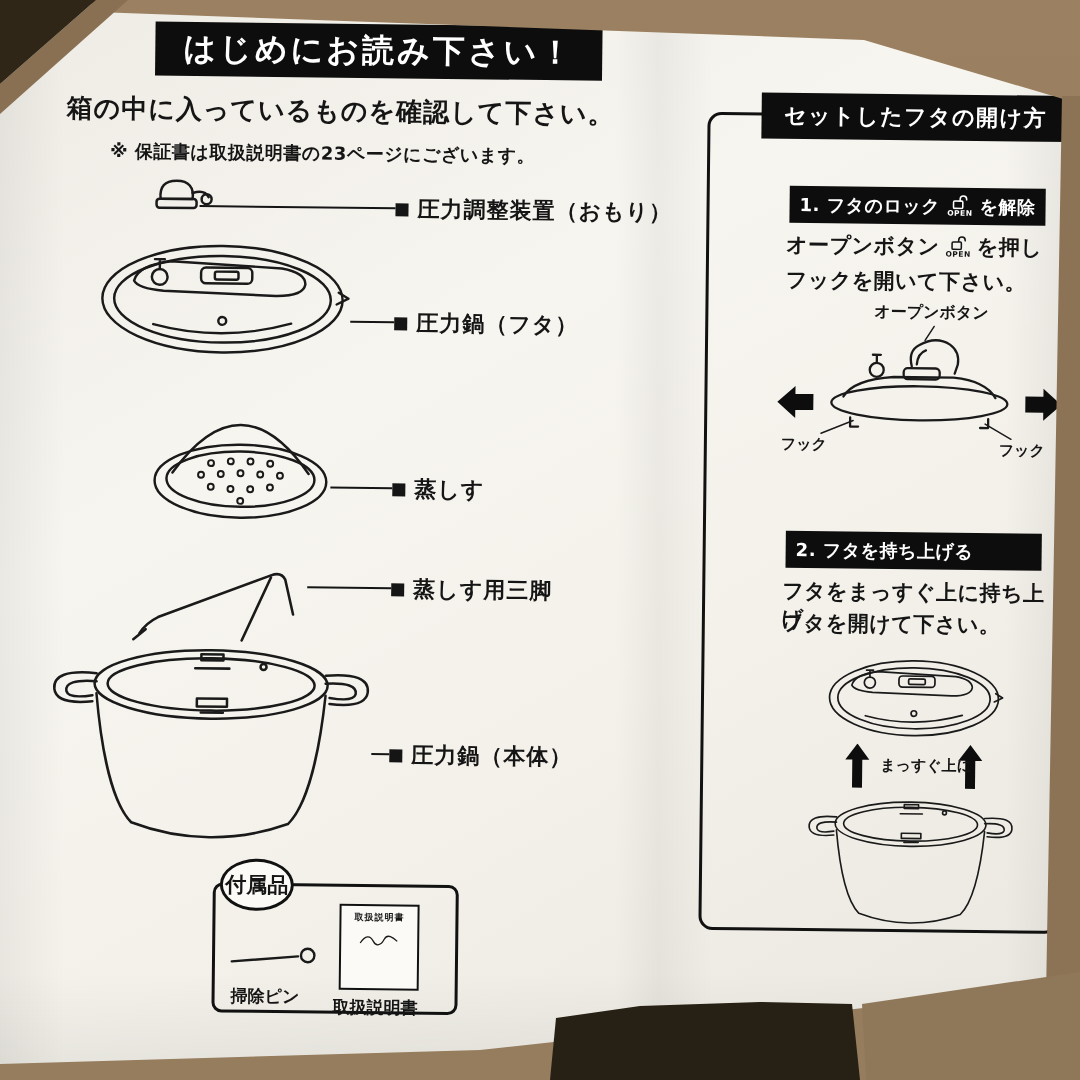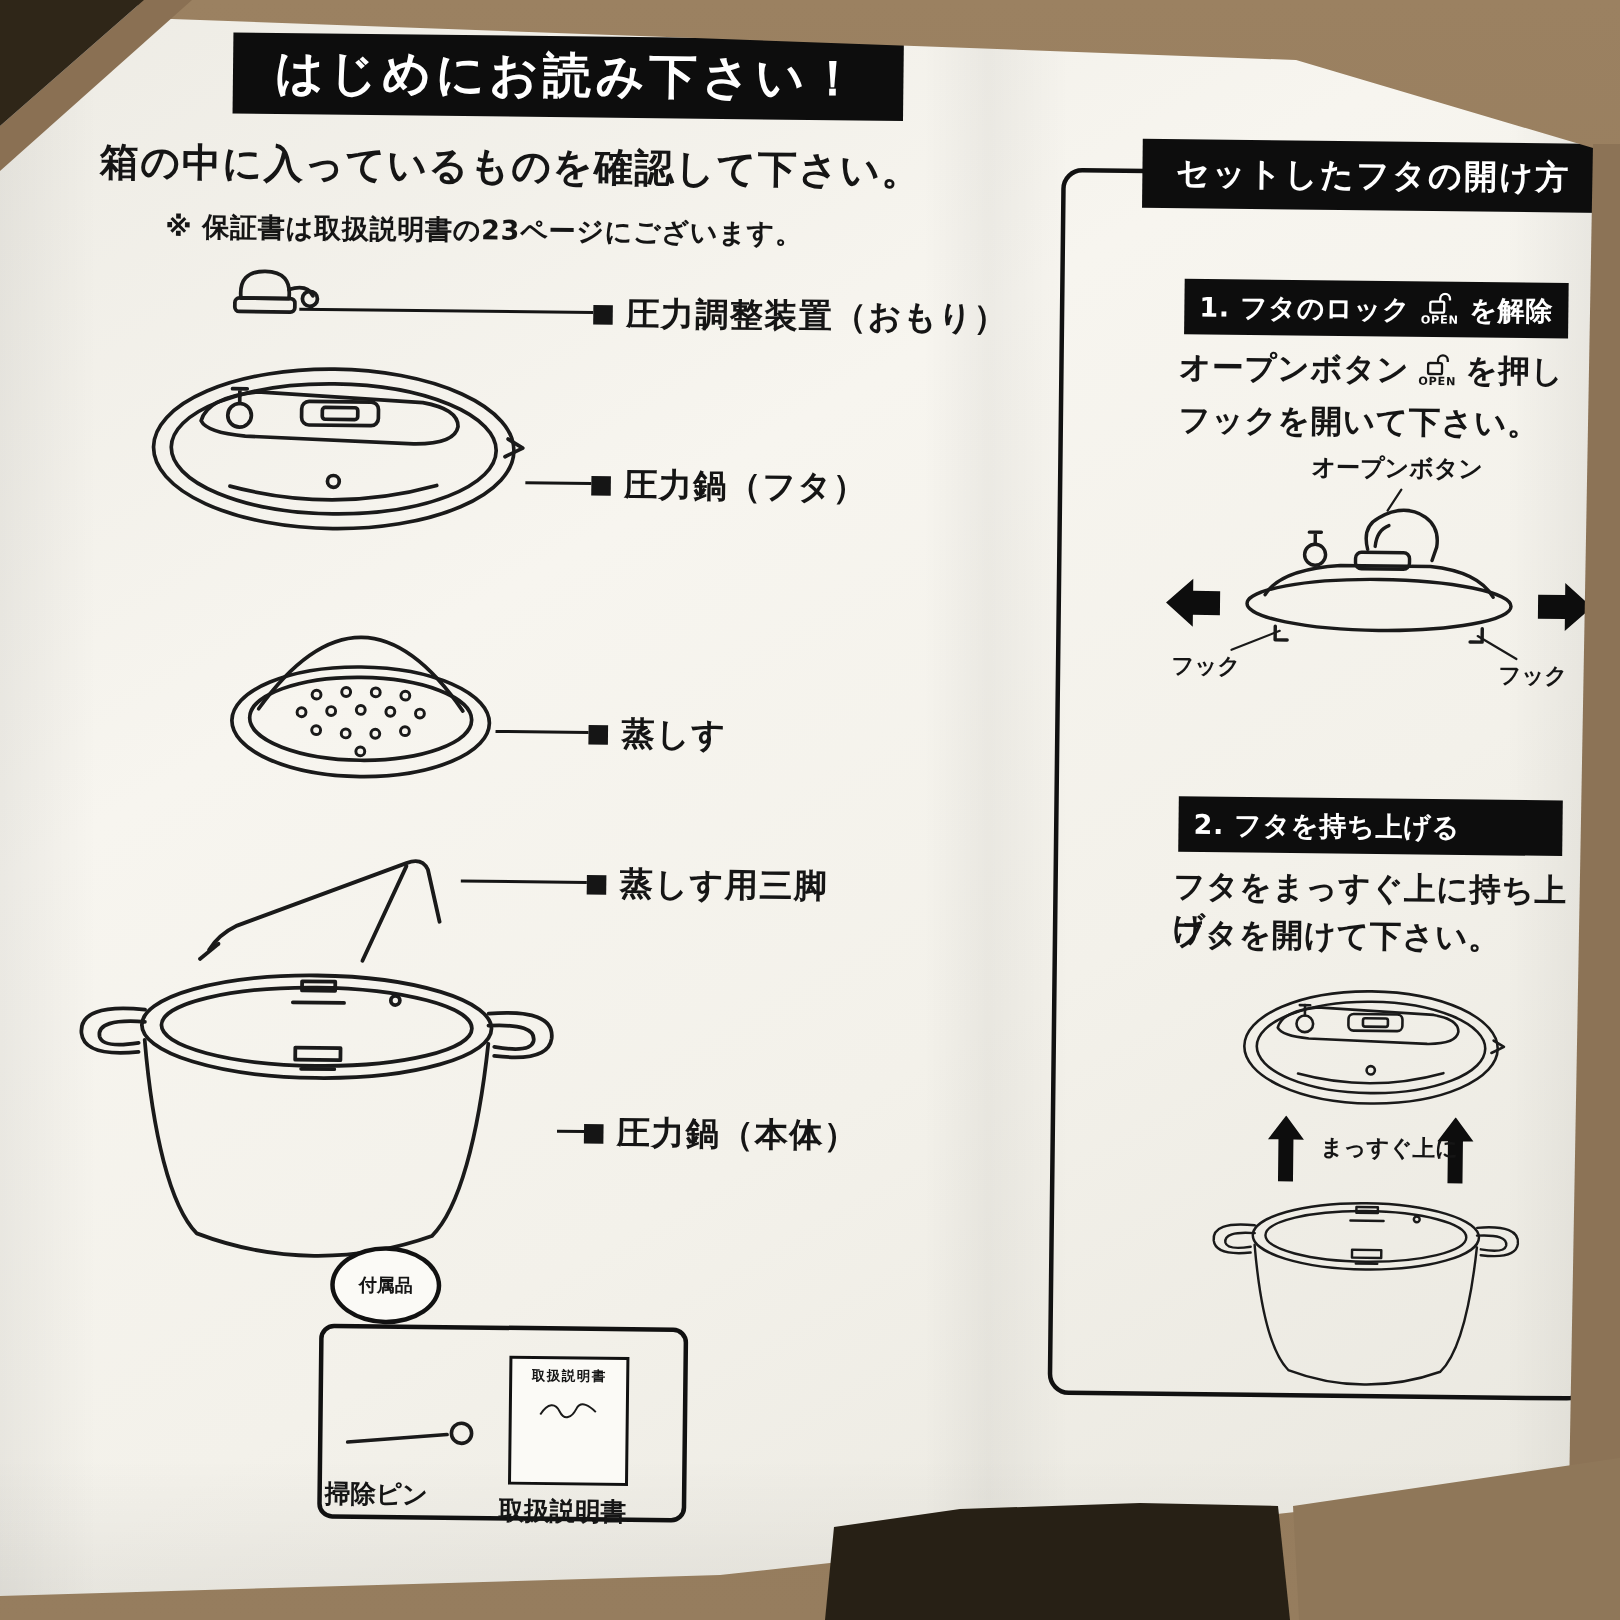--- a/index.html
+++ b/index.html
@@ -46,23 +46,23 @@
   .item { position:absolute; display:flex; align-items:center; gap:9px;
           font-size:22px; font-weight:bold; letter-spacing:1px; }
   .sq { width:13px; height:13px; background:#151515; flex:none; }
   .lead { position:absolute; border-top:2px solid #151515; height:0; }
 
   .drawing { position:absolute; }
   .drawing svg { display:block; width:100%; height:100%; }
 
   
   .acc-box { left:217px; top:886px; width:246px; height:130px; border:3px solid #111; border-radius:10px; }
-  .acc-badge { left:224px; top:834px; width:74px; height:52px; border:3px solid #111; border-radius:50%;
+  .acc-badge { left:224px; top:862px; width:74px; height:52px; border:3px solid #111; border-radius:50%;
                background:#fbfaf6; display:flex; align-items:center; justify-content:center;
-               font-size:12px; font-weight:bold; }
+               font-size:21px; font-weight:bold; }
   .acc-label { position:absolute; font-size:17px; font-weight:bold; }
   .manual { left:344px; top:906px; width:80px; height:86px; border:2px solid #111; background:#fbfaf6;
             display:flex; flex-direction:column; align-items:center; padding-top:5px; gap:8px; }
   .manual .cover-title { font-size:9px; font-weight:bold; letter-spacing:1px; }
 
   
   .panel { left:703px; top:110px; width:360px; height:818px; border:3.5px solid #111; border-radius:14px; }
   .panel-title { left:757px; top:90px; width:308px; height:46px; background:#0d0d0d; color:#fff;
                  display:flex; align-items:center; justify-content:center;
                  font-size:22px; font-weight:bold; letter-spacing:1.5px; }
@@ -232,21 +232,21 @@
       <span>圧力鍋（本体）</span>
     </div>
 
     <div class="abs acc-box"></div>
     <div class="abs acc-badge">付属品</div>
     <div class="drawing" style="left:232px;top:948px;width:96px;height:26px">
         <svg viewBox="0 0 100 26">
           <use href="#sym-pin"></use>
         </svg>
       </div>
-    <div class="acc-label" style="left:222px;top:988px">掃除ピン</div>
+    <div class="acc-label" style="left:236px;top:988px">掃除ピン</div>
     <div class="abs manual">
       <span class="cover-title">取扱説明書</span>
       <svg width="44" height="16" viewBox="0 0 44 16">
         <path d="M3,11 C8,3 13,3 16,9 S24,13 27,7 S36,5 40,9" fill="none" stroke="#1a1a1a" stroke-width="1.3"></path>
       </svg>
     </div>
     <div class="acc-label" style="left:338px;top:998px">取扱説明書</div>
 
     <div class="abs panel"></div>
     <div class="abs panel-title">セットしたフタの開け方</div>

